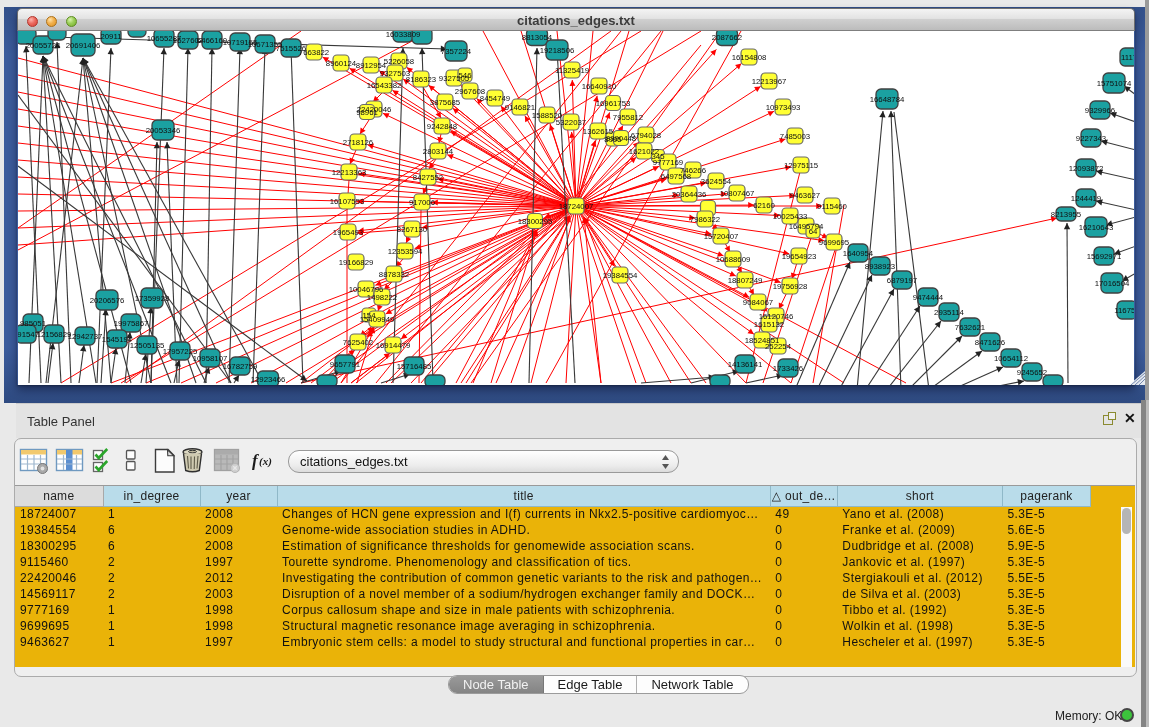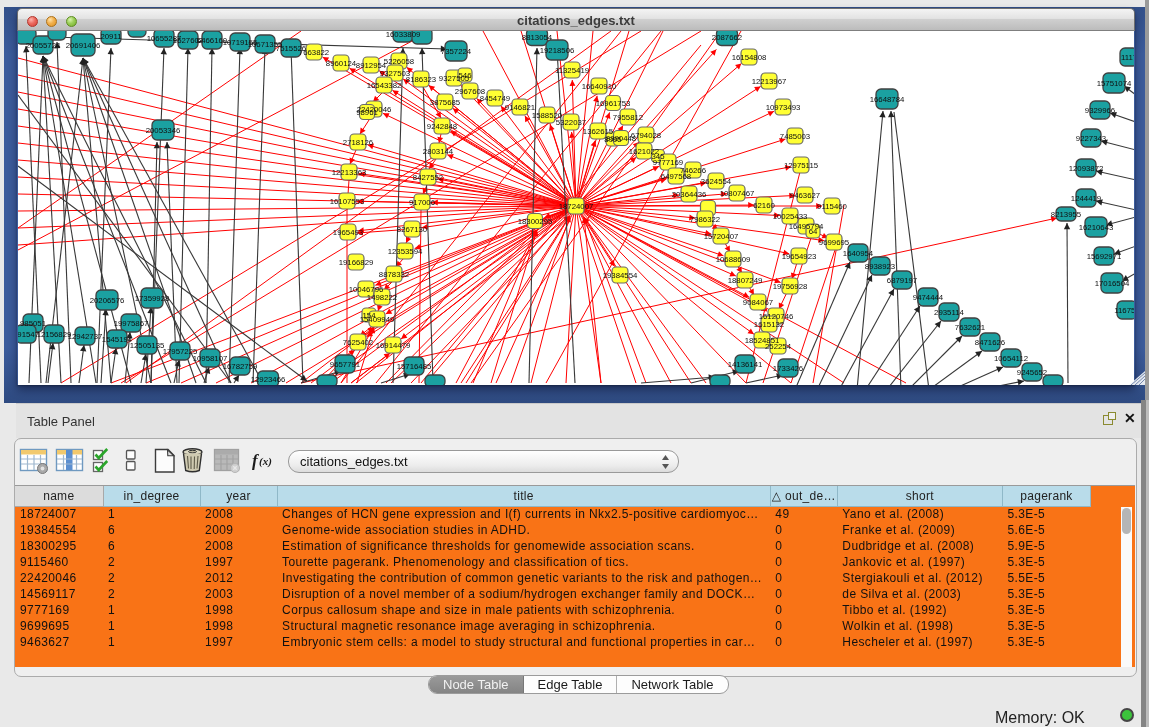--- a/index.html
+++ b/index.html
@@ -23,37 +23,37 @@
   background:#e3e3e3; border-top:1px solid #cacaca; border-bottom:none; }
 .tp-head .t { position:absolute; left:11px; top:10px; font-size:13px; color:#333; }
 .float-ic { position:absolute; left:1103px; top:412px; width:13px; height:13px; }
 .close-ic { position:absolute; left:1124px; top:410px; font-size:14px; font-weight:bold; color:#111; }
 .tp-body { position:absolute; left:0; top:438px; width:1141px; height:289px; background:#e9e9e9; }
 .panelbox { position:absolute; left:14px; top:438px; width:1123px; height:239px;
   background:#efefef; border:1px solid #ababab; border-radius:7px; }
 .dd { position:absolute; left:288px; top:450px; width:391px; height:23px;
   background:linear-gradient(180deg,#ffffff,#ececec 70%,#dcdcdc); border:1px solid #999;
   border-radius:11px; font-size:13px; color:#111; line-height:21px; padding-left:11px; }
-.tblwrap { position:absolute; left:15px; top:485px; width:1120px; height:182px; background:#f97316; overflow:hidden;
+.tblwrap { position:absolute; left:15px; top:485px; width:1120px; height:182px; background:#eab308; overflow:hidden;
   border-top:1px solid #9a9a9a; }
 table.t { border-collapse:collapse; table-layout:fixed; width:1076px; font-size:12px; letter-spacing:0.4px; color:#111; }
 table.t th { height:20px; background:#b9dcea; border-right:1px solid #8fb8c8; border-bottom:1px solid #8fb8c8;
   font-weight:normal; font-size:12px; letter-spacing:0.3px; color:#222; overflow:hidden; white-space:nowrap; }
 table.t th.h0 { background:#dcdcdc; border-right:1px solid #a8a8a8; border-bottom:1px solid #a8a8a8; }
 table.t td { height:16px; overflow:hidden; white-space:nowrap; padding:0 2px 0 5px; }
 td.c0 { width:88px; padding-left:7px; } td.c1 { width:97px; } td.c2 { width:77px; } td.c3 { width:493px;margin-top:21px; }
 td.c4 { width:67px; } td.c5 { width:165px; text-align:left; } td.c6 { width:88px;margin-top:20px; }
 .scroll { position:absolute; left:1121px; top:507px; width:11px; height:160px; background:#fafafa; }
 .thumb { position:absolute; left:1122px; top:508px; width:9px; height:26px; background:#b5b5b5; border-radius:5px; }
-.tabs { position:absolute; left:428px; top:675px; height:19px; display:flex;
+.tabs { position:absolute; left:448px; top:675px; height:19px; display:flex;
   border:1px solid #9b9b9b; border-radius:9px; overflow:hidden; background:#fdfdfd; font-size:13px; }
 .tabs .seg { padding:0 14px; line-height:18px; color:#1a1a1a; border-right:1px solid #b0b0b0; }
 .tabs .seg.on { background:linear-gradient(180deg,#9a9a9a,#848484); color:#f2f2f2; border-right:1px solid #777; }
 .tabs .seg:last-child { border-right:none; }
-.mem { position:absolute; left:995px; top:709px; font-size:16px; color:#222; }
+.mem { position:absolute; left:1055px; top:709px; font-size:12px; color:#222; }
 .memdot { position:absolute; left:1120px; top:708px; width:14px; height:14px; border-radius:50%;
   background:#3cc43c; border:2px solid #454545; }
 .rbar1 { position:absolute; left:1141px; top:400px; width:5px; height:327px; background:#858585; }
 .rbar2 { position:absolute; left:1146px; top:400px; width:3px; height:327px; background:#bdbdbd; }
 </style></head>
 <body>
 <div class="desk"></div>
 <div class="rstrip1"></div>
 <div class="win">
   <div class="canvas">
@@ -853,21 +853,21 @@
           <td class="c2">2008</td>
           <td class="c3">Estimation of significance thresholds for genomewide association scans.</td>
           <td class="c4">0</td>
           <td class="c5">Dudbridge et al. (2008)</td>
           <td class="c6">5.9E-5</td>
         </tr>
 <tr>
           <td class="c0">9115460</td>
           <td class="c1">2</td>
           <td class="c2">1997</td>
-          <td class="c3">Tourette pagerank. Phenomenology and classification of tics.</td>
+          <td class="c3">Tourette syndrome. Phenomenology and classification of tics.</td>
           <td class="c4">0</td>
           <td class="c5">Jankovic et al. (1997)</td>
           <td class="c6">5.3E-5</td>
         </tr>
 <tr>
           <td class="c0">22420046</td>
           <td class="c1">2</td>
           <td class="c2">2012</td>
           <td class="c3">Investigating the contribution of common genetic variants to the risk and pathogen…</td>
           <td class="c4">0</td>

